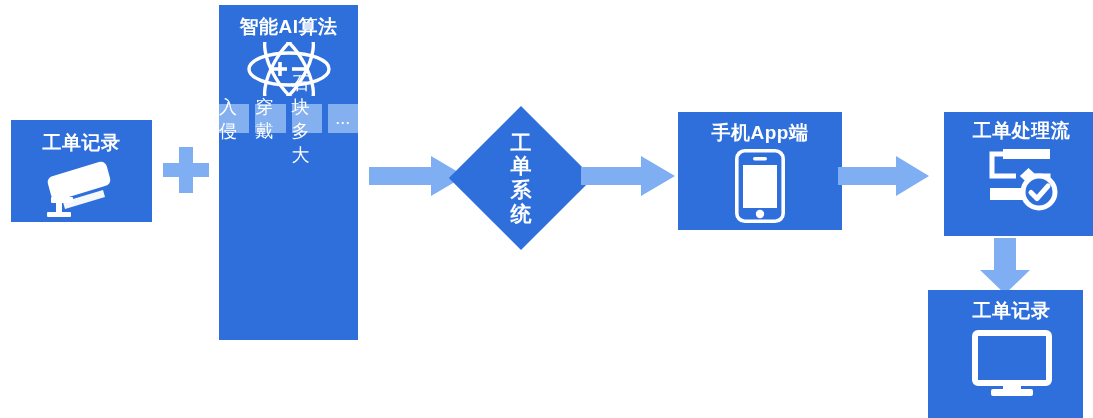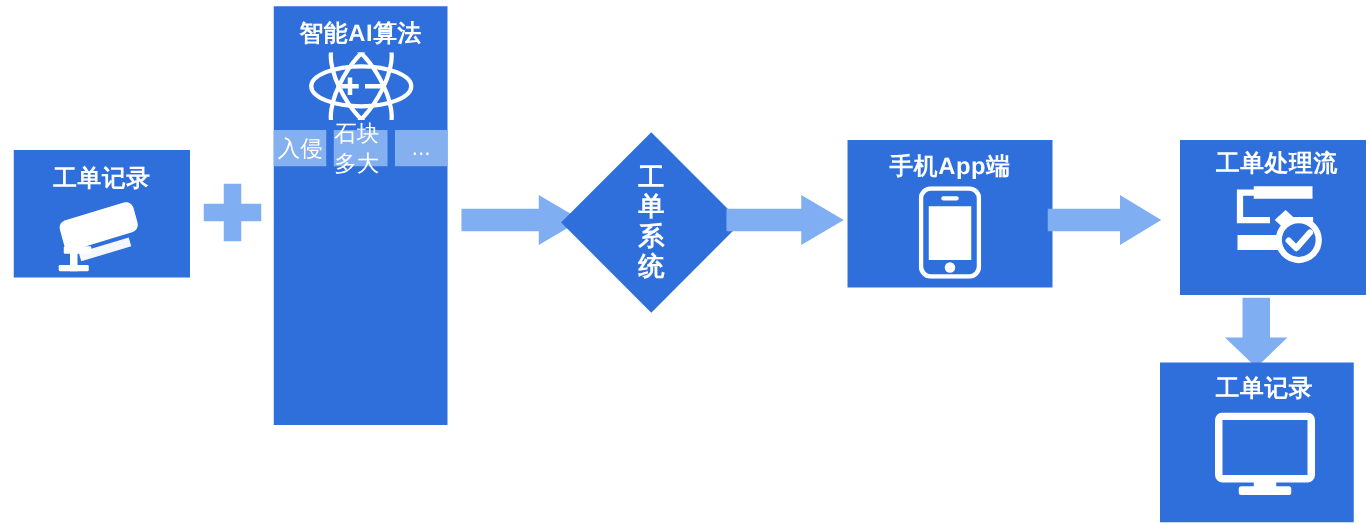--- a/index.html
+++ b/index.html
@@ -208,20 +208,21 @@
         </g>
         <g fill="#ffffff">
           <rect x="27" y="25.2" width="14" height="3.6"></rect>
           <rect x="32.2" y="20" width="3.6" height="14"></rect>
           <rect x="46" y="25.2" width="14" height="3.6"></rect>
         </g>
       </svg>
     </div>
     <div class="ai-list">
       <div class="ai-item">入侵</div>
+      <div class="ai-item">穿戴</div>
       <div class="ai-item">石块多大</div>
       <div class="ai-item">...</div>
     </div>
   </div>
 
   <div class="arrow-h" style="left:369px; top:154px; width:96px;">
     <svg width="96" height="44" viewBox="0 0 96 44" preserveAspectRatio="none">
       <polygon points="0,13 62,13 62,2 96,22 62,42 62,31 0,31" fill="#7FAEF2"></polygon>
     </svg>
   </div>

